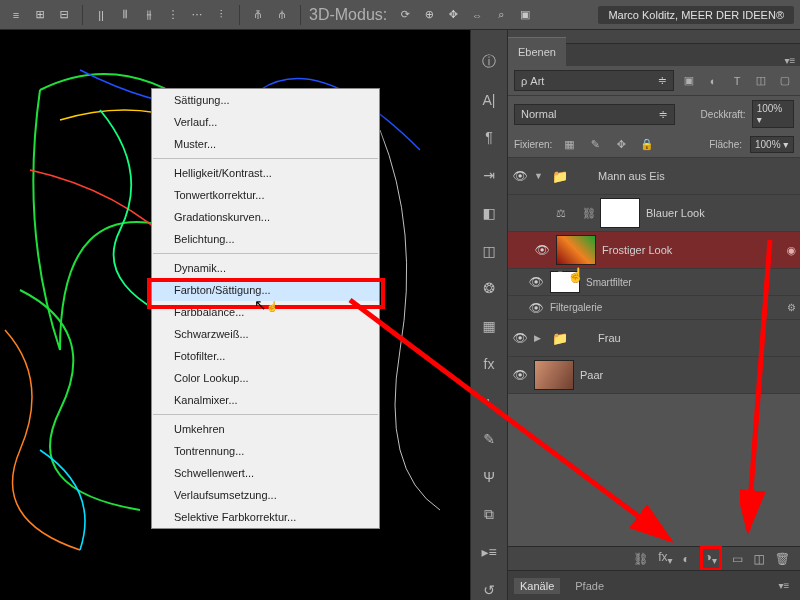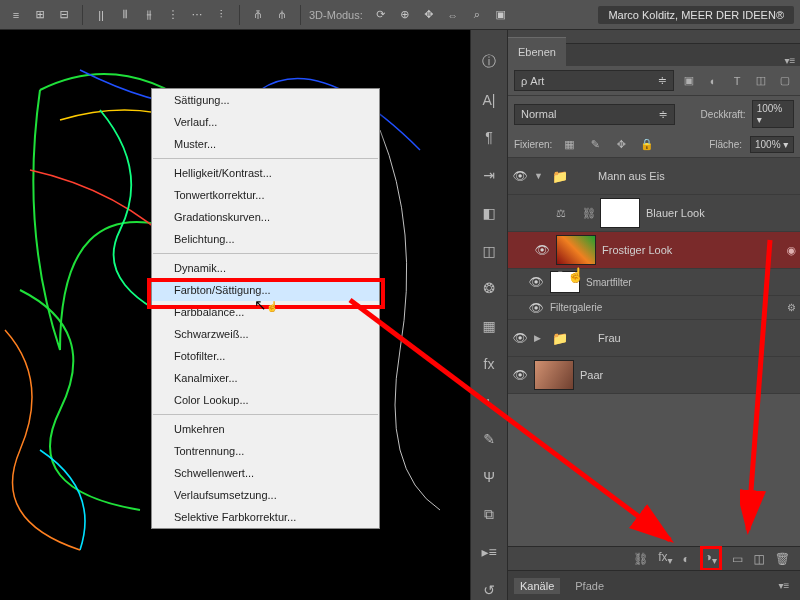--- a/index.html
+++ b/index.html
@@ -3,21 +3,21 @@
 <meta charset="utf-8">
 <style>
 * { margin: 0; padding: 0; box-sizing: border-box; font-family: Tahoma, Arial, sans-serif; }
 body { width: 800px; height: 600px; background: #000; overflow: hidden; position: relative; }
 
 
 .top-toolbar { height: 30px; background: #535353; border-bottom: 1px solid #2a2a2a; display: flex; align-items: center; padding: 0 6px; gap: 8px; }
 .tool-group { display: flex; gap: 4px; align-items: center; }
 .tool-divider { width: 1px; height: 20px; background: #3a3a3a; }
 .tool-icon { width: 20px; height: 20px; display: flex; align-items: center; justify-content: center; color: #c8c8c8; font-size: 11px; cursor: pointer; }
-.label-3d { color: #b0b0b0; font-size: 11px; }
+.label-3d { color: #b0b0b0; font-size: 16px; }
 .title-banner { margin-left: auto; background: #3a3a3a; color: #e0e0e0; font-size: 11px; padding: 3px 10px; border-radius: 2px; }
 
 
 .canvas-area { position: absolute; top: 30px; left: 0; width: 470px; height: 570px; background: #000; overflow: hidden; }
 .abstract-art { position: absolute; inset: 0; }
 
 
 .context-menu { position: absolute; top: 88px; left: 151px; width: 229px; background: #f0f0f0; border: 1px solid #8a8a8a; box-shadow: 2px 2px 6px rgba(0,0,0,0.4); z-index: 10; }
 .menu-item { padding: 5px 22px; font-size: 11px; color: #222; cursor: pointer; }
 .menu-item.highlighted { background: #d0e8ff; }
@@ -136,22 +136,22 @@
     <div class="menu-item">Helligkeit/Kontrast...</div>
     <div class="menu-item">Tonwertkorrektur...</div>
     <div class="menu-item">Gradationskurven...</div>
     <div class="menu-item">Belichtung...</div>
     <div class="menu-sep"></div>
     <div class="menu-item">Dynamik...</div>
     <div class="menu-item highlighted">Farbton/Sättigung...</div>
     <div class="menu-item">Farbbalance...</div>
     <div class="menu-item">Schwarzweiß...</div>
     <div class="menu-item">Fotofilter...</div>
+    <div class="menu-item">Color Lookup...</div>
     <div class="menu-item">Kanalmixer...</div>
-    <div class="menu-item">Color Lookup...</div>
     <div class="menu-sep"></div>
     <div class="menu-item">Umkehren</div>
     <div class="menu-item">Tontrennung...</div>
     <div class="menu-item">Schwellenwert...</div>
     <div class="menu-item">Verlaufsumsetzung...</div>
     <div class="menu-item">Selektive Farbkorrektur...</div>
   </div>
 <div class="menu-highlight-box"></div>
 <div class="cursor-ptr">↖<span style="font-size:10px">☝</span></div>
 

